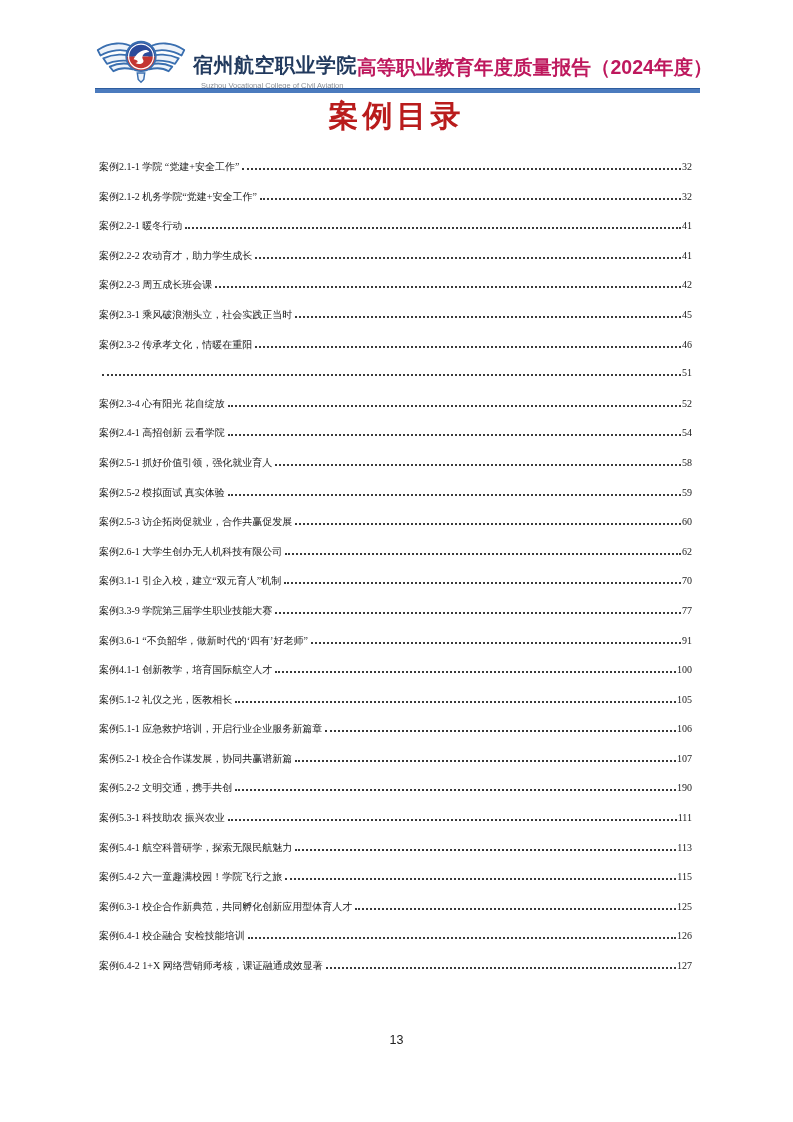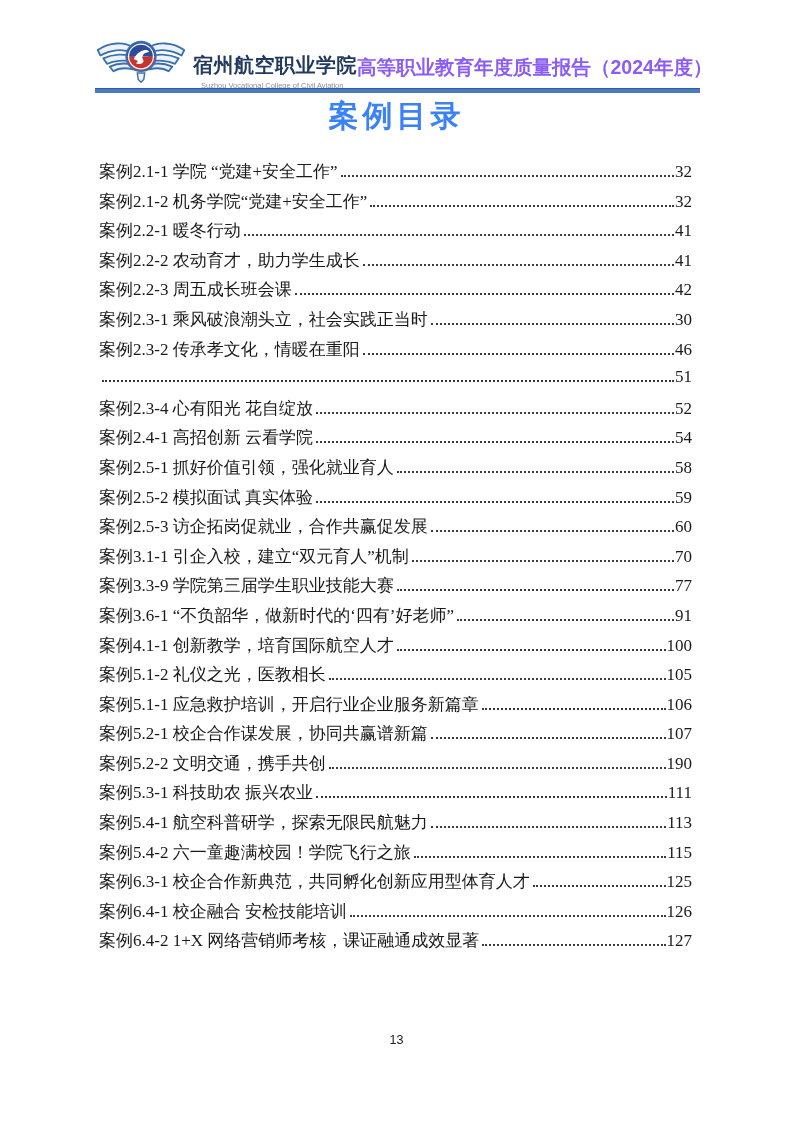--- a/index.html
+++ b/index.html
@@ -42,21 +42,21 @@
     color: #8a8f96;
     margin-top: 2px;
     white-space: nowrap;
     margin-left: 8px;
   }
   .report-title {
     margin-left: auto;
     font-family: "Liberation Sans", "DejaVu Sans", sans-serif;
     font-weight: bold;
     font-size: 19.5px;
-    color: #8b5cf6;
+    color: #be185d;
     white-space: nowrap;
     align-self: center;
     padding-top: 10px;
   }
   .header-rule {
     position: absolute;
     top: 88px; left: 95px; right: 93px;
     height: 4px;
     background: #4b7bbe;
     border-top: 1px solid #2f5d9e;
@@ -64,33 +64,33 @@
 
   
   .page-title {
     position: absolute;
     top: 96px; left: 0; right: 0;
     text-align: center;
     font-family: "Liberation Sans", "DejaVu Sans", sans-serif;
     font-weight: bold;
     font-size: 30px;
     letter-spacing: 4px;
-    color: #3b82f6;
+    color: #b91c1c;
   }
 
   
   .toc {
     position: absolute;
     top: 160px; left: 99px; right: 101px;
   }
   .toc-line {
     display: flex;
     align-items: baseline;
     height: 29.6px;
-    font-size: 17px;
+    font-size: 10px;
     white-space: pre;
   }
   .toc-label { flex: 0 0 auto; }
   .toc-dots {
     flex: 1 1 auto;
     height: 0;
     margin: 0 1px 0 3px;
     border-bottom: 2px dotted #3a3a3a;
   }
   .toc-page { flex: 0 0 auto; }
@@ -172,21 +172,21 @@
 
     <div class="toc-line">
       <span class="toc-label">案例2.2-3 周五成长班会课</span>
       <span class="toc-dots"></span>
       <span class="toc-page">42</span>
     </div>
 
     <div class="toc-line">
       <span class="toc-label">案例2.3-1 乘风破浪潮头立，社会实践正当时</span>
       <span class="toc-dots"></span>
-      <span class="toc-page">30</span>
+      <span class="toc-page">45</span>
     </div>
 
     <div class="toc-line">
       <span class="toc-label">案例2.3-2 传承孝文化，情暖在重阳</span>
       <span class="toc-dots"></span>
       <span class="toc-page">46</span>
     </div>
 
     <div class="toc-line">
       <span class="toc-dots"></span>
@@ -216,20 +216,25 @@
       <span class="toc-dots"></span>
       <span class="toc-page">59</span>
     </div>
 
     <div class="toc-line">
       <span class="toc-label">案例2.5-3 访企拓岗促就业，合作共赢促发展</span>
       <span class="toc-dots"></span>
       <span class="toc-page">60</span>
     </div>
 
+    <div class="toc-line">
+      <span class="toc-label">案例2.6-1 大学生创办无人机科技有限公司</span>
+      <span class="toc-dots"></span>
+      <span class="toc-page">62</span>
+    </div>
 
     <div class="toc-line">
       <span class="toc-label">案例3.1-1 引企入校，建立“双元育人”机制</span>
       <span class="toc-dots"></span>
       <span class="toc-page">70</span>
     </div>
 
     <div class="toc-line">
       <span class="toc-label">案例3.3-9 学院第三届学生职业技能大赛</span>
       <span class="toc-dots"></span>

